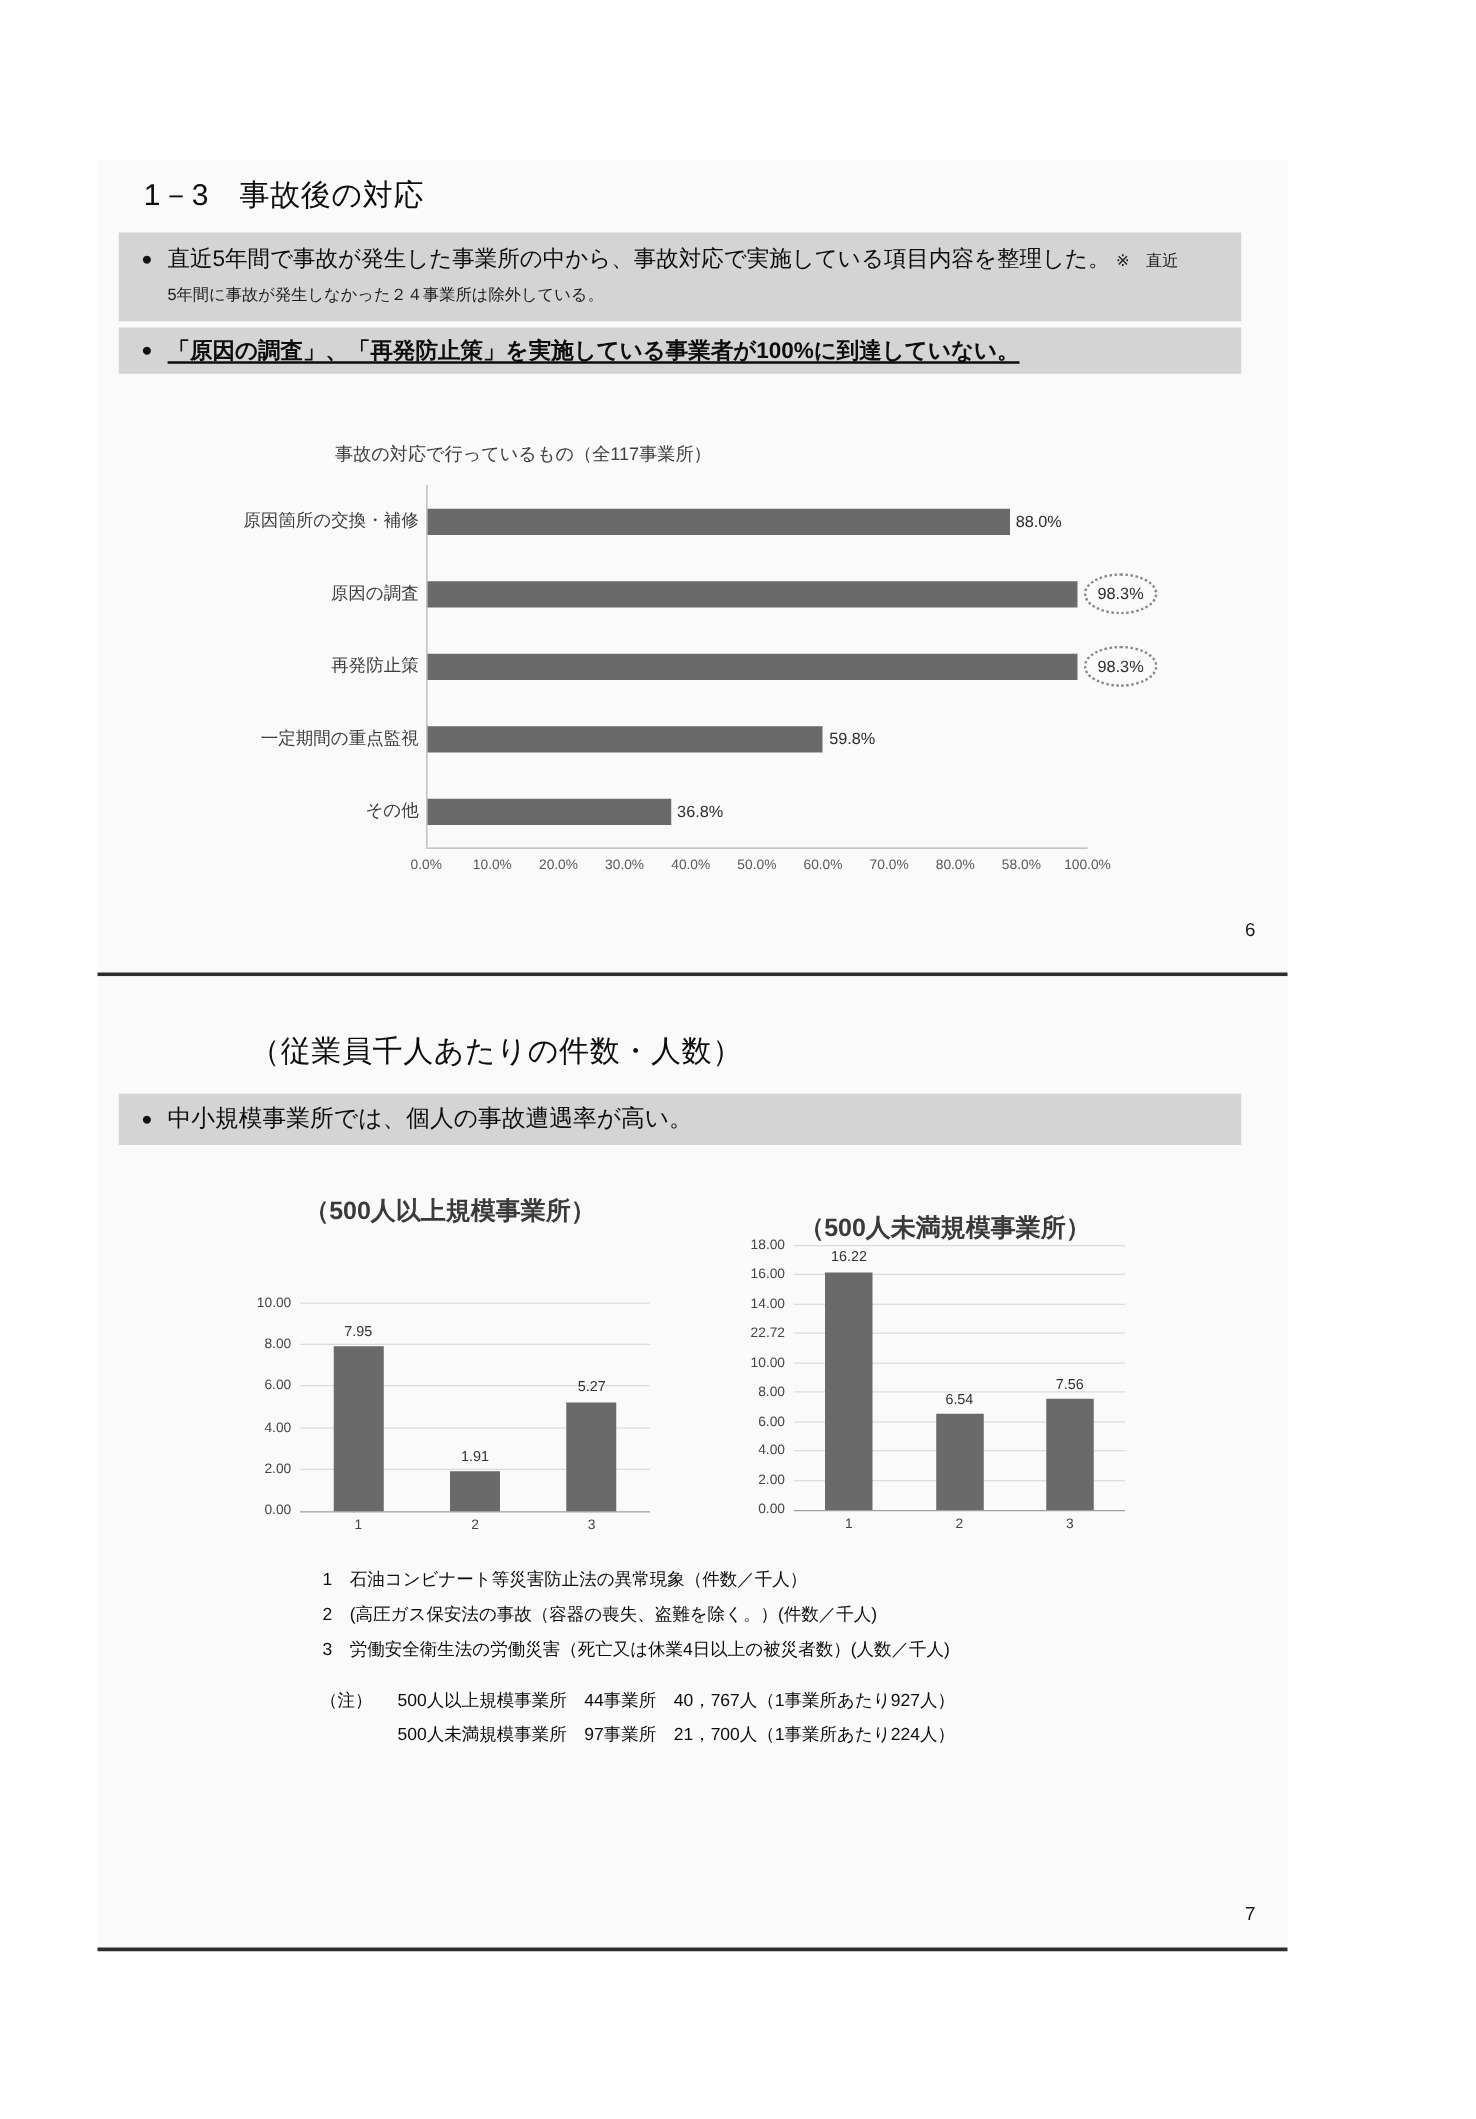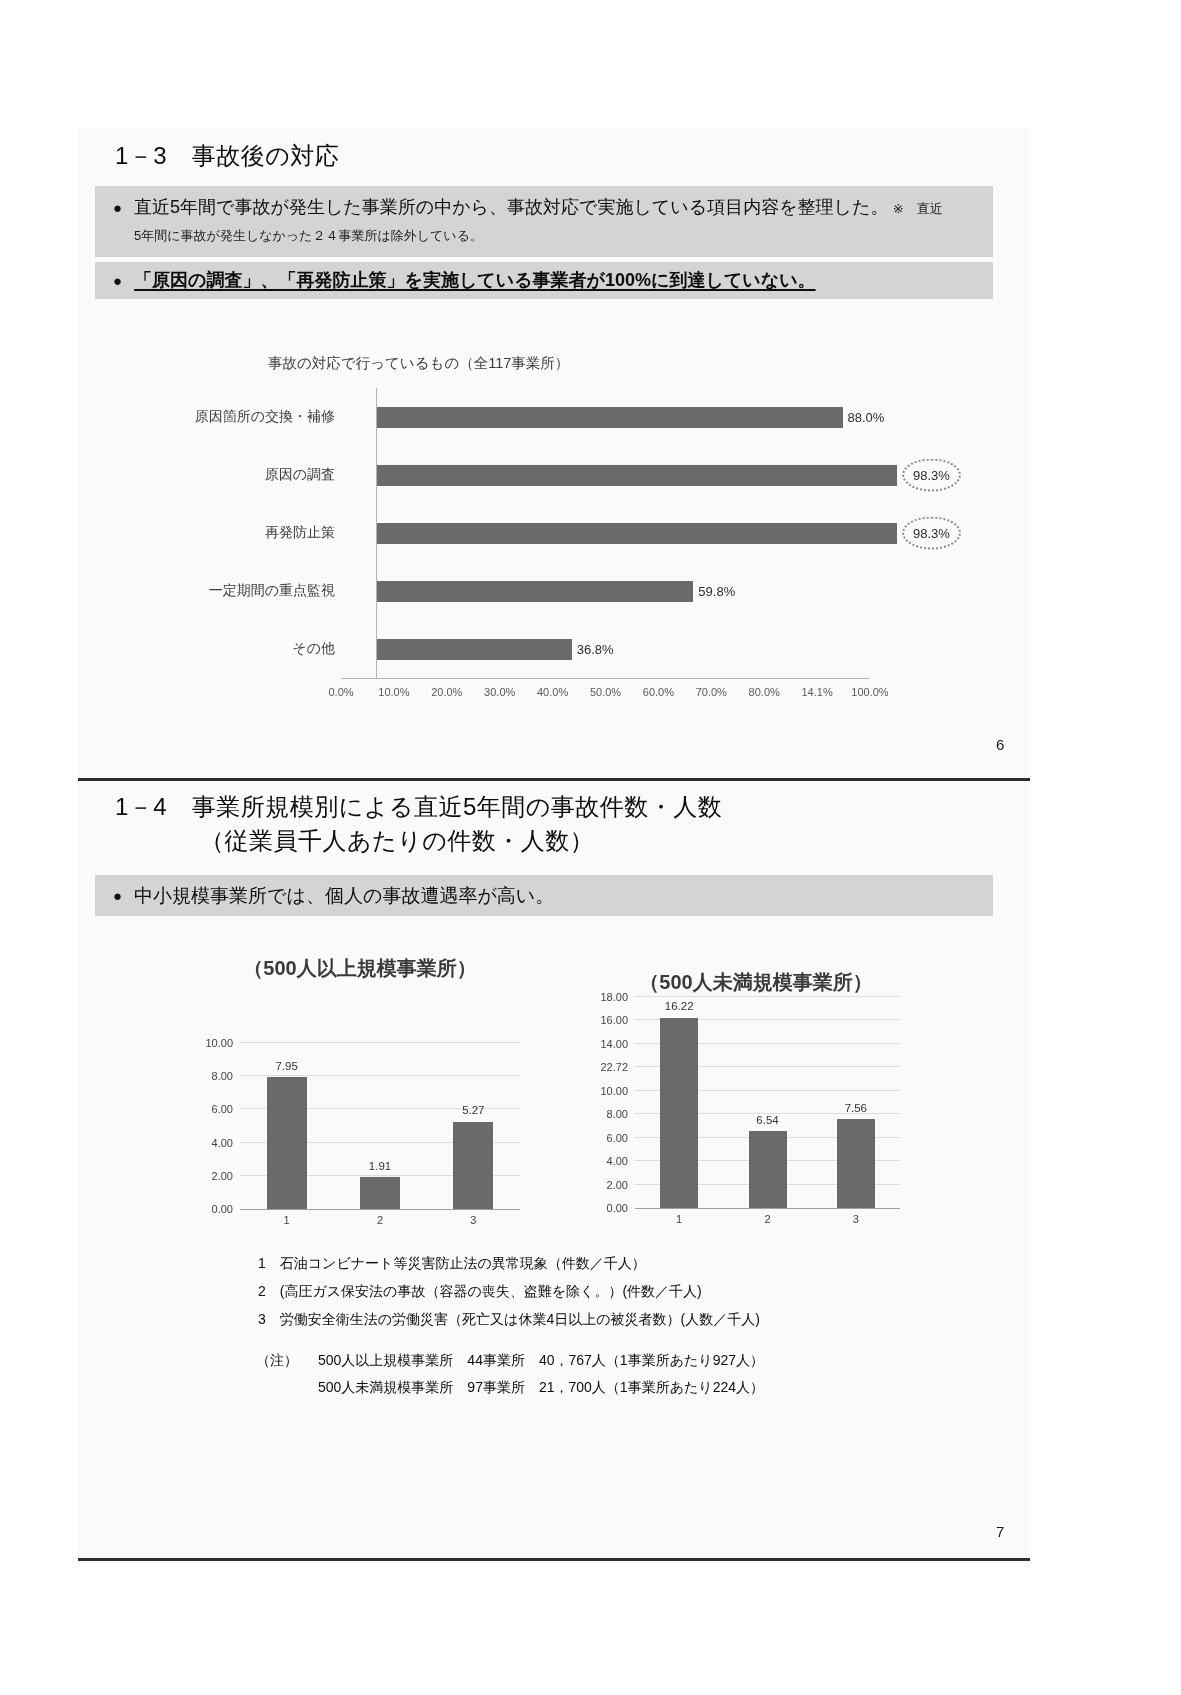--- a/index.html
+++ b/index.html
@@ -18,21 +18,21 @@
   .callout-text { font-size:18px; line-height:27px; color:#0d0d0d; }
   .callout-text.strong { font-weight:bold; }
   .callout-text.underline { text-decoration:underline; text-decoration-thickness:2px; text-underline-offset:3px; }
   .callout-note { font-size:13px; line-height:27px; color:#1c1c1c; }
 
   
   .hchart-title { position:absolute; font-size:14.5px; color:#3d3d3d; white-space:nowrap; }
   .hchart-body { position:absolute; width:772px; }
   .hchart-row { display:flex; height:58px; align-items:center; }
   .hchart-cat { width:237px; text-align:right; padding-right:6px; font-size:14px; color:#3d3d3d; flex:0 0 auto; white-space:nowrap; }
-  .hchart-track { position:relative; width:529px; height:58px; border-left:1px solid #b3b3b3; flex:0 0 auto;margin-left:35px; }
+  .hchart-track { position:relative; width:529px; height:58px; border-left:1px solid #b3b3b3; flex:0 0 auto; }
   .hchart-bar { position:absolute; left:0; top:19px; height:21px; }
   .hchart-val { position:absolute; top:50%; transform:translateY(-50%); font-size:13px; color:#2e2e2e; white-space:nowrap; line-height:1; }
   .hchart-val.hl { border:2px dotted #8a8a8a; border-radius:50%; padding:8px 9px; }
   .hchart-axis { position:absolute; height:24px; border-top:1px solid #b3b3b3; }
   .hchart-tick { position:absolute; top:7px; transform:translateX(-50%); font-size:11px; color:#595959; white-space:nowrap; }
 
   
   .vchart-title { position:absolute; text-align:center; font-size:20px; font-weight:bold; color:#3a3a3a; white-space:nowrap; }
   .vchart-plot { position:absolute; border-bottom:1px solid #9f9f9f; }
   .vgrid { position:absolute; left:0; width:100%; height:1px; background:#dcdcdc; }
@@ -113,29 +113,28 @@
     <div class="hchart-axis" id="hchart-axis" style="left:263px; top:550px; width:529px;">
         <div class="hchart-tick" style="left: 0%;">0.0%</div>
         <div class="hchart-tick" style="left: 10%;">10.0%</div>
         <div class="hchart-tick" style="left: 20%;">20.0%</div>
         <div class="hchart-tick" style="left: 30%;">30.0%</div>
         <div class="hchart-tick" style="left: 40%;">40.0%</div>
         <div class="hchart-tick" style="left: 50%;">50.0%</div>
         <div class="hchart-tick" style="left: 60%;">60.0%</div>
         <div class="hchart-tick" style="left: 70%;">70.0%</div>
         <div class="hchart-tick" style="left: 80%;">80.0%</div>
-        <div class="hchart-tick" style="left: 90%;">14.1%</div>
+        <div class="hchart-tick" style="left: 90%;">58.0%</div>
         <div class="hchart-tick" style="left: 100%;">100.0%</div>
       </div>
 
     <div class="page-number" style="left:918px; top:608px;">6</div>
   </section>
 
   <section class="slide" id="slide7">
-    <h1 class="slide-title" style="left:37px; top:10px;">1－4　事業所規模別による直近5年間の事故件数・人数</h1>
     <h1 class="slide-title" style="left:122px; top:44px;">（従業員千人あたりの件数・人数）</h1>
 
     <div class="callout" style="left:17px; top:94px; width:898px; padding:7px 18px;">
       <span class="bullet-marker">●</span>
       <div class="callout-body">
         <span class="callout-text" style="font-size:19px;">中小規模事業所では、個人の事故遭遇率が高い。</span>
       </div>
     </div>
 
     <div class="vchart-title" style="left:132px; top:174px; width:300px;">（500人以上規模事業所）</div>

